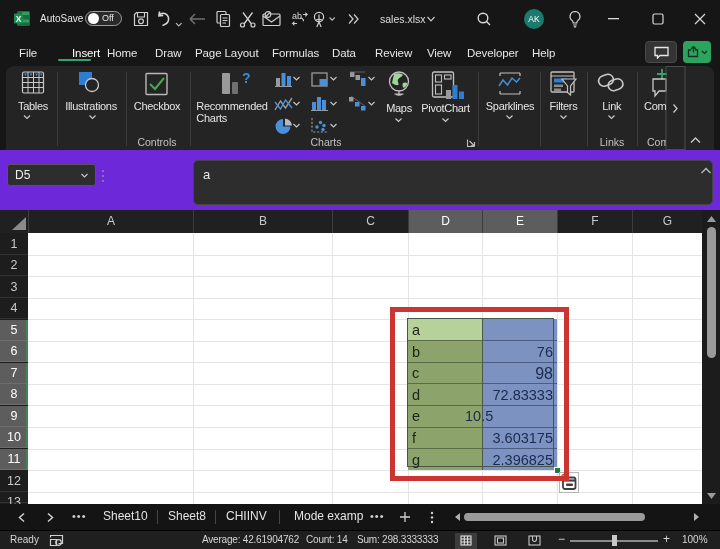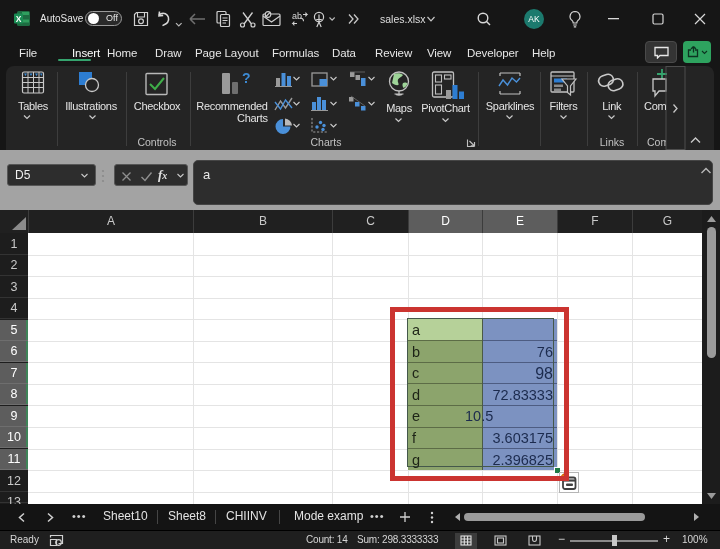--- a/index.html
+++ b/index.html
@@ -3,37 +3,37 @@
 *{margin:0;padding:0;box-sizing:border-box;}
 html,body{width:720px;height:549px;overflow:hidden;background:#161616;font-family:"Liberation Sans",sans-serif;}
 .abs{position:absolute;}
 #app{position:relative;width:720px;height:549px;background:#161616;}
 
 #titlebar{position:absolute;left:0;top:0;width:720px;height:38px;background:#161616;}
 .tb-txt{position:absolute;color:#e8e8e8;font-size:10.5px;line-height:38px;top:0;}
 #autosave{left:40px;font-size:10px;}
 #toggle{position:absolute;left:85px;top:11px;width:37px;height:15px;border:1px solid #9a9a9a;border-radius:8px;background:#2a2a2a;}
 #toggle .knob{position:absolute;left:2px;top:1.2px;width:11px;height:11px;border-radius:50%;background:#fff;}
-#toggle .off{position:absolute;left:16px;top:0px;width:20px;text-align:center;color:#e8e8e8;font-size:9px;line-height:13.5px;}
+#toggle .off{position:absolute;left:16px;top:0px;width:20px;color:#e8e8e8;font-size:9px;line-height:13.5px;}
 #salesx{left:380px;color:#dedede;font-size:10.5px;}
 
 #menubar{position:absolute;left:0;top:38px;width:720px;height:28px;background:#161616;}
 .menu-item{position:absolute;top:0;color:#e6e6e6;font-size:11.5px;letter-spacing:-0.1px;line-height:30px;white-space:nowrap;}
 #mi-insert{color:#fff;}
 #ins-under{position:absolute;left:58px;top:59px;width:33px;height:2px;background:#35a46e;border-radius:1px;}
 #cmtbtn{position:absolute;left:645px;top:3px;width:32px;height:22px;background:#343434;border:1px solid #4a4a4a;border-radius:4px;}
 #sharebtn{position:absolute;left:683px;top:3px;width:28px;height:22px;background:#2ea35f;border-radius:4px;}
 
 #ribbon{position:absolute;left:6px;top:66px;width:708px;height:84px;background:#242424;border-radius:8px 8px 0 0;}
 .rib-lbl{position:absolute;color:#e4e4e4;font-size:11px;letter-spacing:-0.3px;white-space:nowrap;transform:translateX(-50%);}
 .rib-grp{position:absolute;color:#c2c2c2;font-size:10.5px;white-space:nowrap;transform:translateX(-50%);top:70px;}
 .rib-div{position:absolute;top:6px;width:1px;height:74px;background:#3d3d3d;}
 .rib-chev{position:absolute;transform:translateX(-50%);color:#c8c8c8;}
 
-#fbar{position:absolute;left:0;top:150px;width:720px;height:60px;background:#a3a3a3;}
+#fbar{position:absolute;left:0;top:150px;width:720px;height:60px;background:#6d28d9;}
 #namebox{position:absolute;left:7px;top:14px;width:89px;height:22px;background:#2d2d2d;border:1px solid #565656;border-radius:3px;color:#efefef;font-size:12px;line-height:20px;padding-left:7px;}
 #fxbox{position:absolute;left:114px;top:14px;width:74px;height:22px;background:#2d2d2d;border:1px solid #565656;border-radius:3px;}
 #finput{position:absolute;left:193px;top:10px;width:520px;height:45px;background:#2d2d2d;border:1px solid #454545;border-radius:5px;color:#e8e8e8;font-size:13px;padding:6px 0 0 9px;}
 
 #grid{position:absolute;left:0;top:210px;width:720px;height:294px;background:#1d1d1d;}
 #colhead{position:absolute;left:0;top:0;width:702px;height:23px;background:#202020;}
 .ch{position:absolute;top:0;height:23px;color:#c9c9c9;font-size:12px;line-height:23px;text-align:center;border-left:1px solid #3c3c3c;}
 .ch.sel{background:#5d5d5d;color:#fff;}
 #rowhead{position:absolute;left:0;top:23px;width:28px;height:271px;background:#1d1d1d;}
 .rh{position:absolute;left:0;width:28px;color:#c9c9c9;font-size:12.5px;text-align:center;border-bottom:1px solid #333;}
@@ -249,21 +249,21 @@
  <div class="rib-div" style="left:51px"></div>
  <div class="rib-div" style="left:120px"></div>
  <div class="rib-div" style="left:184px"></div>
  <div class="rib-div" style="left:472px"></div>
  <div class="rib-div" style="left:534px"></div>
  <div class="rib-div" style="left:581px"></div>
  <div class="rib-div" style="left:631px"></div>
  <div class="rib-lbl" style="left:27px;top:34px">Tables</div>
  <div class="rib-lbl" style="left:85px;top:34px">Illustrations</div>
  <div class="rib-lbl" style="left:151px;top:34px">Checkbox</div>
- <div class="rib-lbl" style="left:226px;top:34px;text-align:right">Recommended<br>Charts</div>
+ <div class="rib-lbl" style="left:226px;top:34px;text-align:left">Recommended<br>Charts</div>
  <div class="rib-lbl" style="left:393px;top:36px">Maps</div>
  <div class="rib-lbl" style="left:439.5px;top:36px">PivotChart</div>
  <div class="rib-lbl" style="left:504px;top:34px">Sparklines</div>
  <div class="rib-lbl" style="left:557.5px;top:34px">Filters</div>
  <div class="rib-lbl" style="left:605.8px;top:34px">Link</div>
  <div class="rib-lbl" style="left:638px;top:34px;transform:none;width:22px;overflow:hidden">Com</div>
  <svg class="rib-chev" style="left:21px;top:48px" width="11" height="7" viewBox="0 0 11 7" fill="none" stroke="#c8c8c8" stroke-width="1.2">
         <path d="M2.5 1.5 l3 3 l3 -3"></path>
       </svg>
  <svg class="rib-chev" style="left:81px;top:48px;transform:none" width="11" height="7" viewBox="0 0 11 7" fill="none" stroke="#c8c8c8" stroke-width="1.2">
@@ -317,32 +317,20 @@
 
 <div id="fbar">
  <div id="namebox">D5<svg class="abs" style="right:6px;top:8px" width="9" height="6" viewBox="0 0 9 6" fill="none" stroke="#c8c8c8" stroke-width="1.1">
           <path d="M1.5 1 l3 3 l3 -3"></path>
         </svg></div>
  <svg class="abs" style="left:101px;top:19px" width="4" height="14" viewBox="0 0 4 14" fill="#8a8a8a">
         <circle cx="2" cy="2" r="1.1"></circle>
         <circle cx="2" cy="7" r="1.1"></circle>
         <circle cx="2" cy="12" r="1.1"></circle>
       </svg>
- <div id="fxbox">
-  <svg class="abs" style="left:6px;top:5.5px" width="11" height="11" viewBox="0 0 11 11" stroke="#8f8f8f" stroke-width="1.3">
-          <path d="M1.5 1.5 L9.5 9.5 M9.5 1.5 L1.5 9.5"></path>
-        </svg>
-  <svg class="abs" style="left:25px;top:5.5px" width="13" height="11" viewBox="0 0 13 11" fill="none" stroke="#8f8f8f" stroke-width="1.4">
-          <path d="M1.5 6 l3.5 3.5 L11.5 1.5"></path>
-        </svg>
-  <div class="abs" style="left:43px;top:2px;color:#e0e0e0;font-size:13px;font-style:italic;font-family:'Liberation Serif',serif;font-weight:bold;">f<span style="font-size:10px">x</span></div>
-  <svg class="abs" style="left:61px;top:8px" width="9" height="6" viewBox="0 0 9 6" fill="none" stroke="#c8c8c8" stroke-width="1.1">
-          <path d="M1.5 1 l3 3 l3 -3"></path>
-        </svg>
- </div>
  <div id="finput">a</div>
  <svg class="abs" style="left:700px;top:17px" width="12" height="8" viewBox="0 0 12 8" fill="none" stroke="#b8b8b8" stroke-width="1.4">
         <path d="M1.5 6 l4.5 -4.5 L10.5 6"></path>
       </svg>
 </div>
 
 <div id="grid">
  <div id="colhead">
   <svg class="abs" style="left:0;top:0" width="28" height="23" viewBox="0 0 28 23">
           <path d="M26 7 L26 20 L12 20 Z" fill="#8a8a8a"></path>
@@ -481,20 +469,21 @@
       </svg>
 </div>
 
 <div class="abs" style="left:0;top:530px;width:720px;height:19px;background:#1f1f1f;border-top:1px solid #000;">
  <div class="abs" style="left:10px;top:0;height:19px;line-height:18px;color:#d6d6d6;font-size:10px;">Ready</div>
  <svg class="abs" style="left:49px;top:3px" width="15" height="13" viewBox="0 0 15 13" fill="none" stroke="#d0d0d0" stroke-width="1.2">
   <path d="M1.5 3.5 v-2 h12 v8 h-4"></path>
         <path d="M1.5 5.5 h6 v6 h-6 Z"></path>
         <circle cx="9.5" cy="8.5" r="2.8"></circle>
  </svg>
+ <div class="abs" style="left:202px;top:0;height:19px;line-height:18px;color:#d6d6d6;font-size:10px;letter-spacing:-0.2px;">Average: 42.61904762</div>
  <div class="abs" style="left:306px;top:0;height:19px;line-height:18px;color:#d6d6d6;font-size:10px;letter-spacing:-0.2px;">Count: 14</div>
  <div class="abs" style="left:357px;top:0;height:19px;line-height:18px;color:#d6d6d6;font-size:10px;letter-spacing:-0.2px;">Sum: 298.3333333</div>
  <div class="abs" style="left:455px;top:1.5px;width:22px;height:16px;background:#3c3c3c;"></div>
  <svg class="abs" style="left:460px;top:4px" width="12" height="11" viewBox="0 0 12 11" fill="none" stroke="#e0e0e0" stroke-width="1.1">
   <rect x="1" y="1" width="10" height="9"></rect>
         <path d="M1 4 h10 M1 7 h10 M4.3 1 v9 M7.6 1 v9"></path>
  </svg>
  <svg class="abs" style="left:494px;top:4px" width="13" height="11" viewBox="0 0 13 11" fill="none" stroke="#c8c8c8" stroke-width="1.1">
   <rect x="1" y="1" width="11" height="9"></rect>
         <rect x="3.5" y="3" width="6" height="5"></rect>

